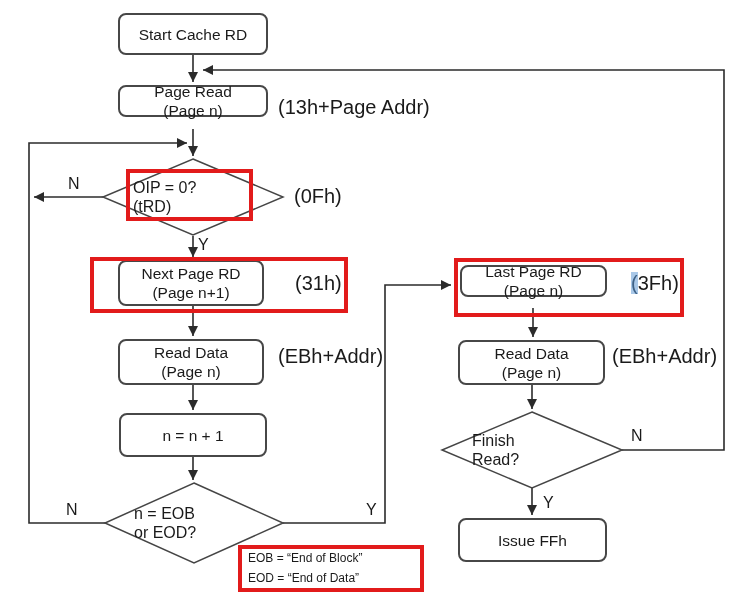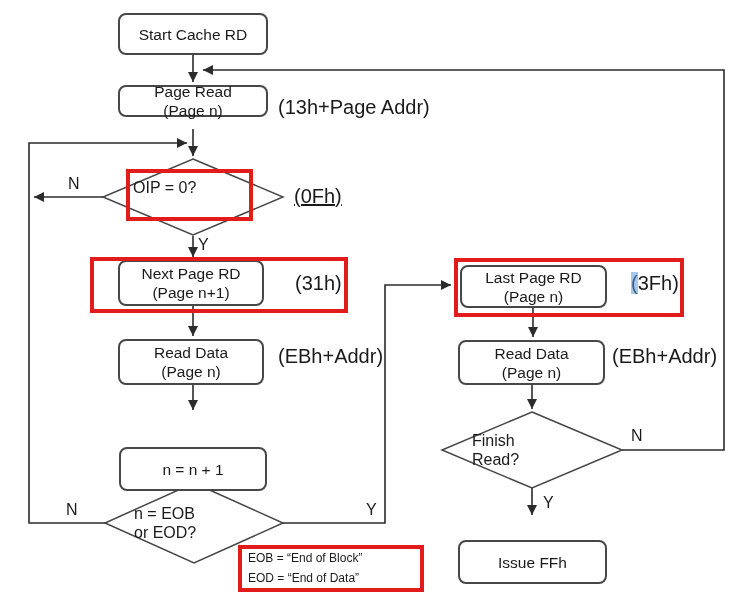--- a/index.html
+++ b/index.html
@@ -12,36 +12,36 @@
   .node {
     position:absolute; box-sizing:border-box; background:#ffffff;
     border:2px solid #474747; border-radius:8px;
     display:flex; flex-direction:column; align-items:center; justify-content:center;
     font-size:15.5px; line-height:19px; text-align:center; z-index:2;
   }
   .n-start      { left:118px; top:13px;  width:150px; height:42px; }
   .n-pageread   { left:118px; top:85px;  width:150px; height:32px; }
   .n-nextpage   { left:118px; top:260px; width:146px; height:46px; }
   .n-readdata-l { left:118px; top:339px; width:146px; height:46px; }
-  .n-increment  { left:119px; top:413px; width:148px; height:44px;margin-top:34px; }
-  .n-lastpage   { left:460px; top:265px; width:147px; height:43px; }
+  .n-increment  { left:119px; top:413px; width:148px; height:44px; }
+  .n-lastpage   { left:460px; top:265px; width:147px; height:32px; }
   .n-readdata-r { left:458px; top:340px; width:147px; height:45px; }
-  .n-issue      { left:458px; top:540px; width:149px; height:44px; }
+  .n-issue      { left:458px; top:518px; width:149px; height:44px; }
 
   .dtext {
     position:absolute; width:120px; text-align:left;
     font-size:16px; line-height:19px; z-index:2;
   }
   .d-oip    { left:133px; top:178px; }
   .d-eob    { left:134px; top:504px; }
   .d-finish { left:472px; top:431px; }
 
   .ann { position:absolute; font-size:20px; line-height:18px; white-space:nowrap; z-index:4; }
   .a-13h  { left:278px; top:98px;  }
-  .a-0fh  { left:294px; top:187px;text-decoration:underline; }
+  .a-0fh  { left:294px; top:187px; }
   .a-31h  { left:295px; top:274px; }
   .a-ebh-l{ left:278px; top:347px; }
   .a-3fh  { left:631px; top:274px; }
   .a-ebh-r{ left:612px; top:347px; }
   .sel { background:#a9c8e8; color:#3d6186; }
 
   .blabel { position:absolute; font-size:16px; line-height:16px; z-index:4; }
   .b-oip-n    { left:68px;  top:176px; }
   .b-oip-y    { left:198px; top:237px; }
   .b-eob-n    { left:66px;  top:502px; }
@@ -125,20 +125,21 @@
     <span>Read Data</span>
     <span>(Page n)</span>
   </div>
 
   <div class="node n-issue">
     <span>Issue FFh</span>
   </div>
 
   <div class="dtext d-oip">
     <div>OIP = 0?</div>
+    <div>(tRD)</div>
   </div>
   <div class="dtext d-eob">
     <div>n = EOB</div>
     <div>or EOD?</div>
   </div>
   <div class="dtext d-finish">
     <div>Finish</div>
     <div>Read?</div>
   </div>
 

